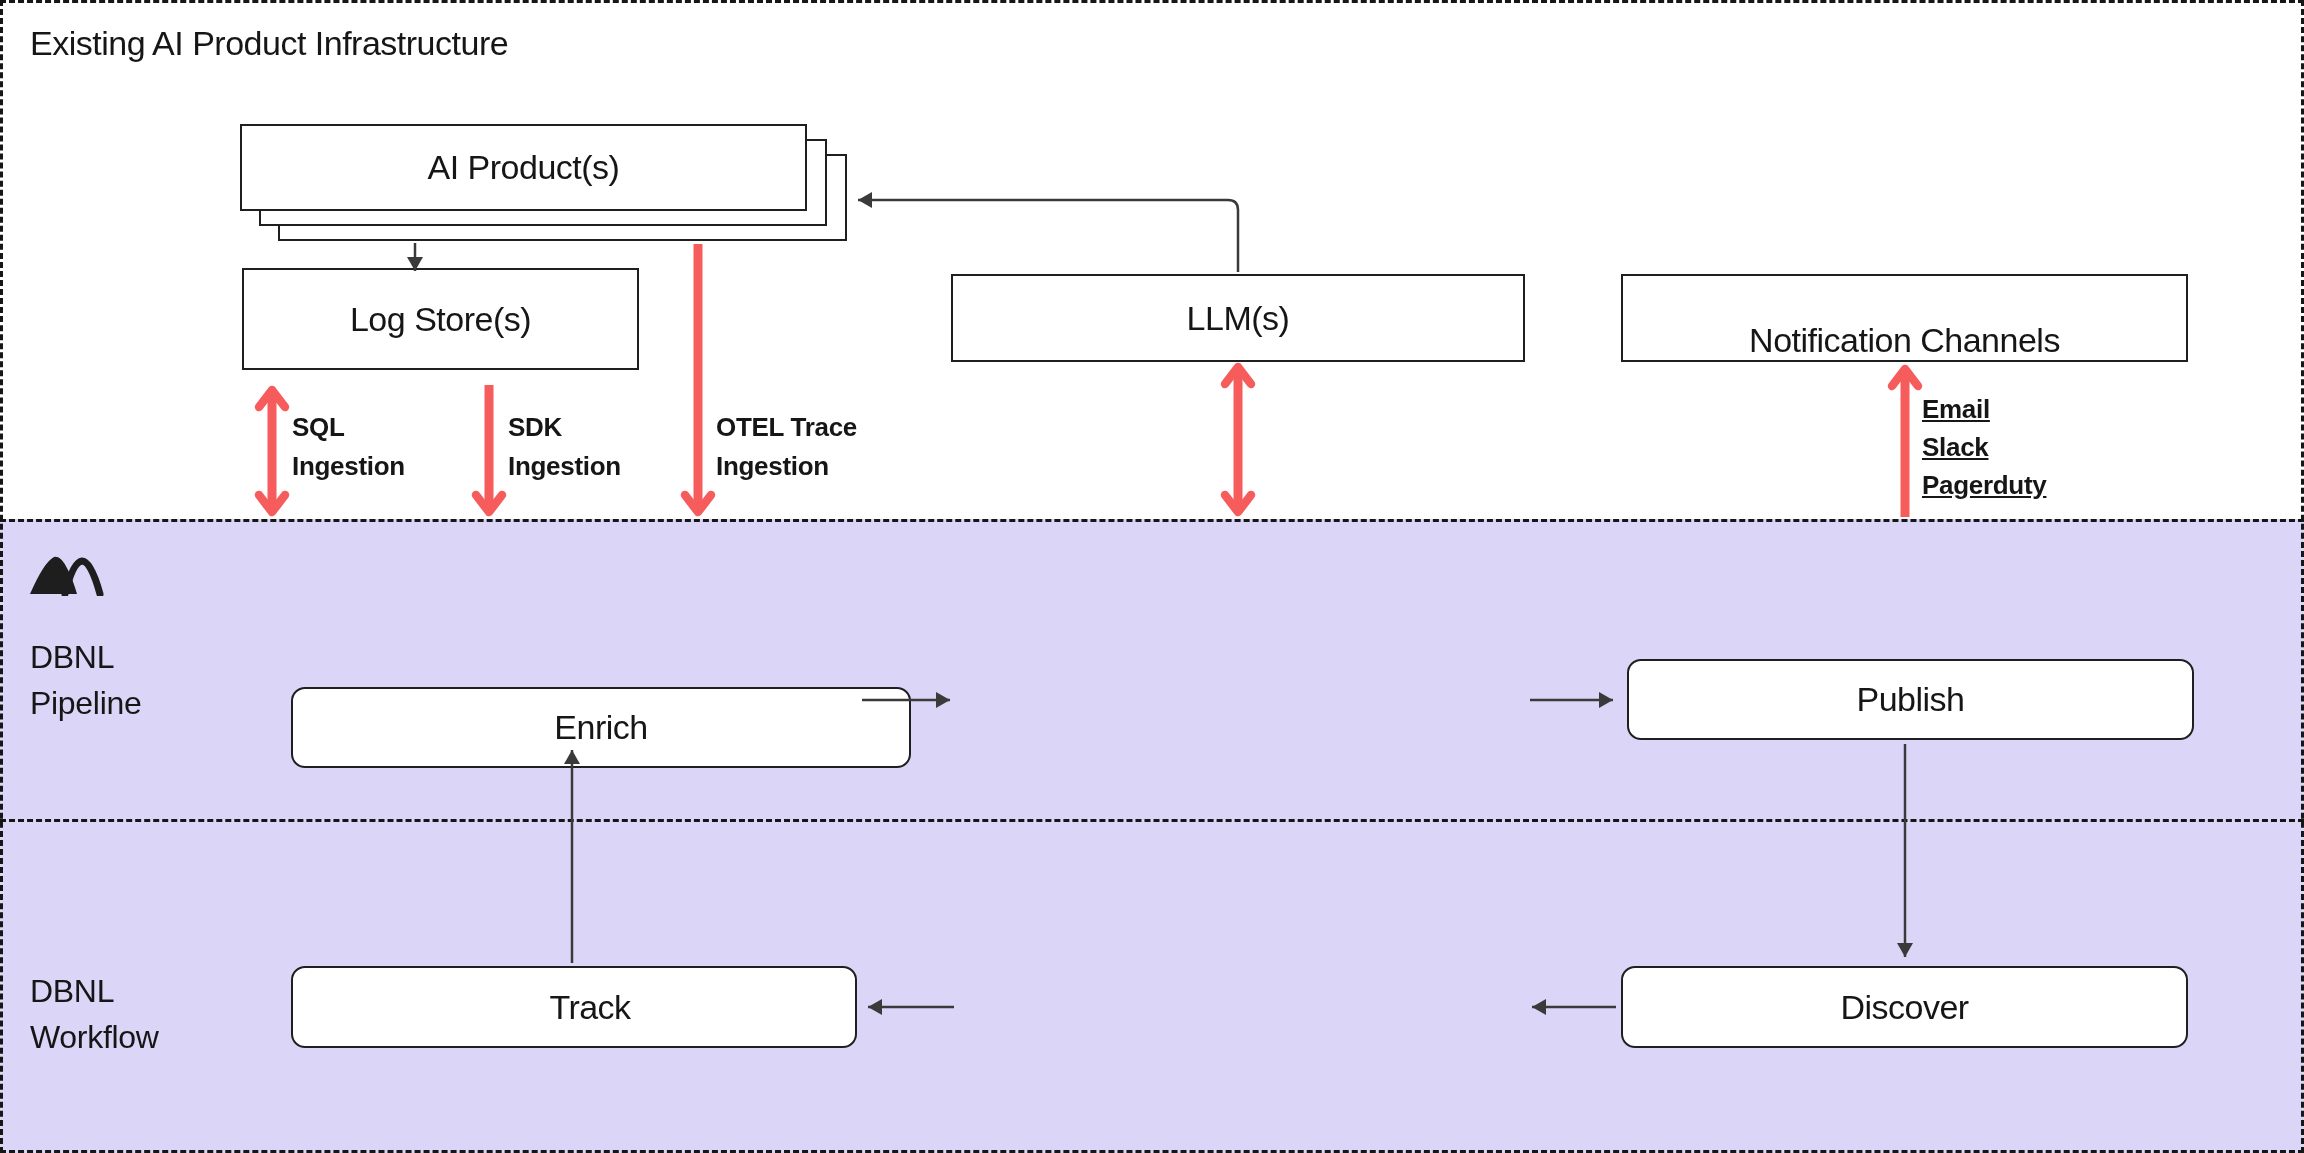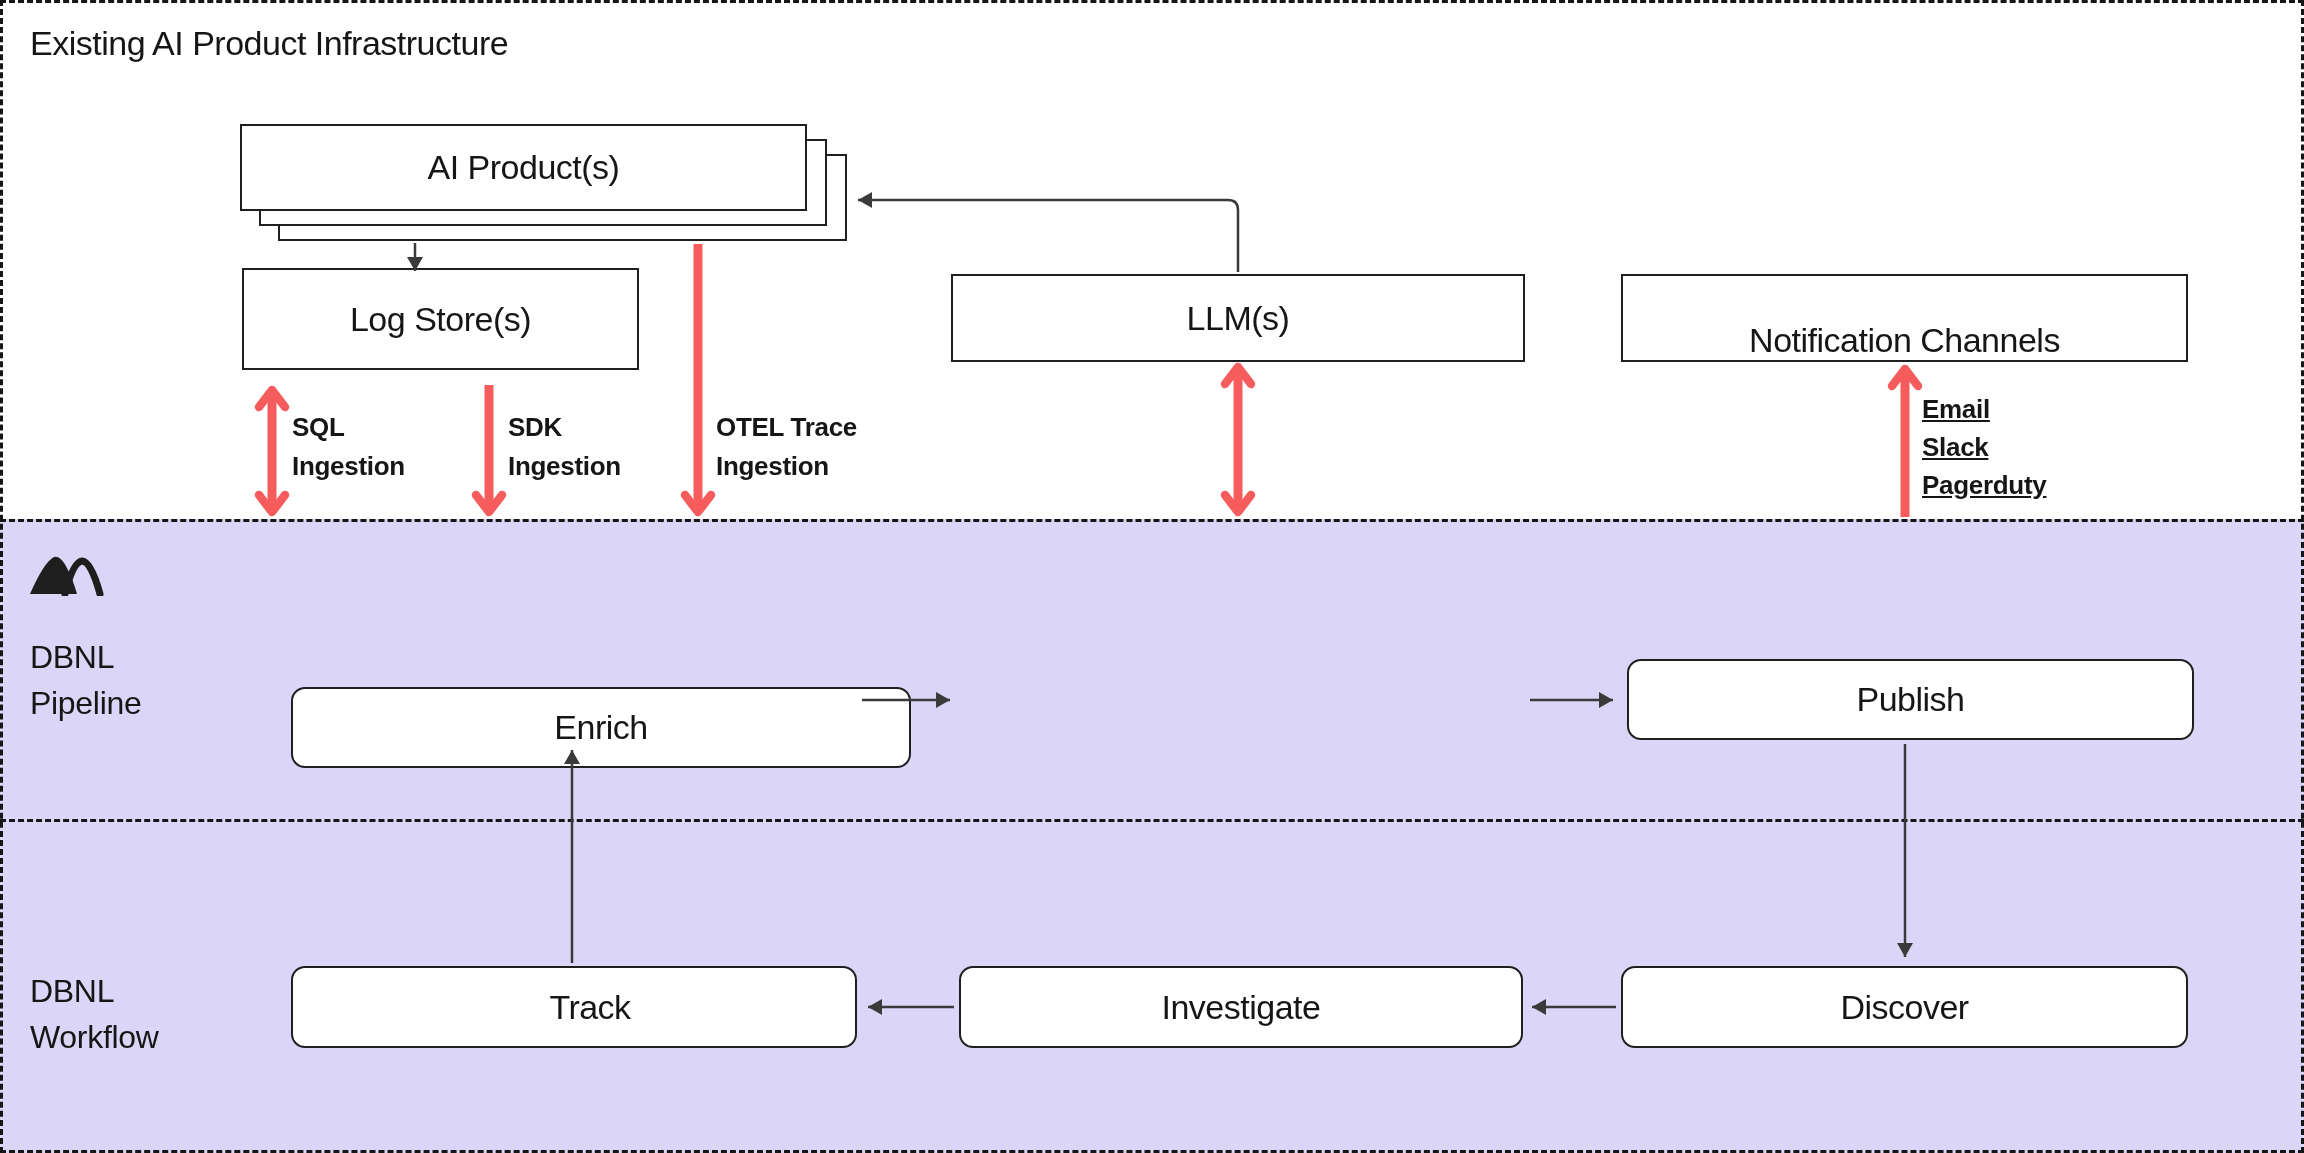--- a/index.html
+++ b/index.html
@@ -111,23 +111,20 @@
   </div>
 
   <div class="side-label" style="top:968px;">
     <div>DBNL</div>
     <div>Workflow</div>
   </div>
 
   <div class="node rounded" style="left:291px;top:966px;width:566px;height:82px;padding-left:32px;">
     <span>Track</span>
   </div>
-  <div class="node rounded" style="left:959px;top:966px;width:564px;height:82px;">
-    <span>Investigate</span>
-  </div>
   <div class="node rounded" style="left:1621px;top:966px;width:567px;height:82px;">
     <span>Discover</span>
   </div>
 
   <svg class="overlay" width="2304" height="1153" viewBox="0 0 2304 1153">
     <defs>
       <marker id="mBlack" markerUnits="userSpaceOnUse" markerWidth="28" markerHeight="24" viewBox="-14 -12 28 24" refX="0" refY="0" orient="auto-start-reverse">
         <path d="M-14,-8 L0,0 L-14,8 Z" fill="#3a3a3a"></path>
       </marker>
       <marker id="mRed" markerUnits="userSpaceOnUse" markerWidth="48" markerHeight="42" viewBox="-24 -21 48 42" refX="-1" refY="0" orient="auto-start-reverse">

